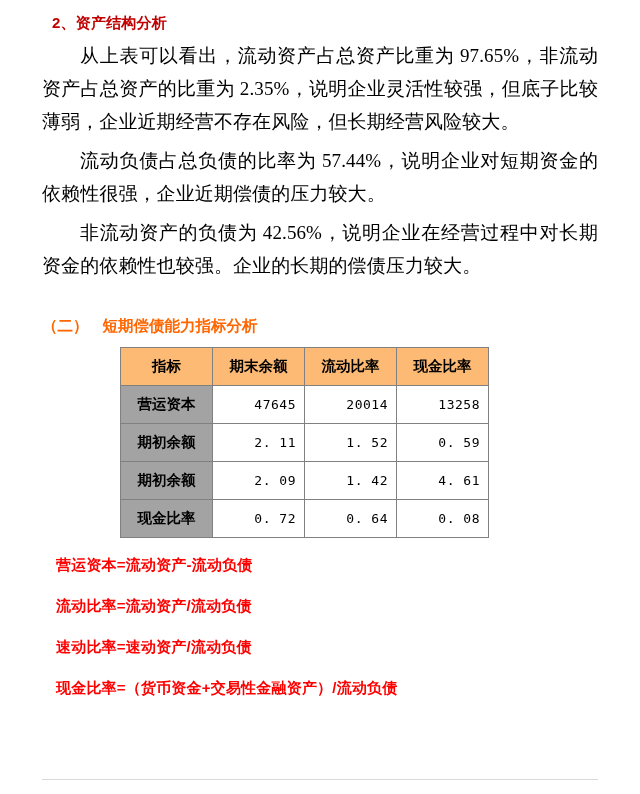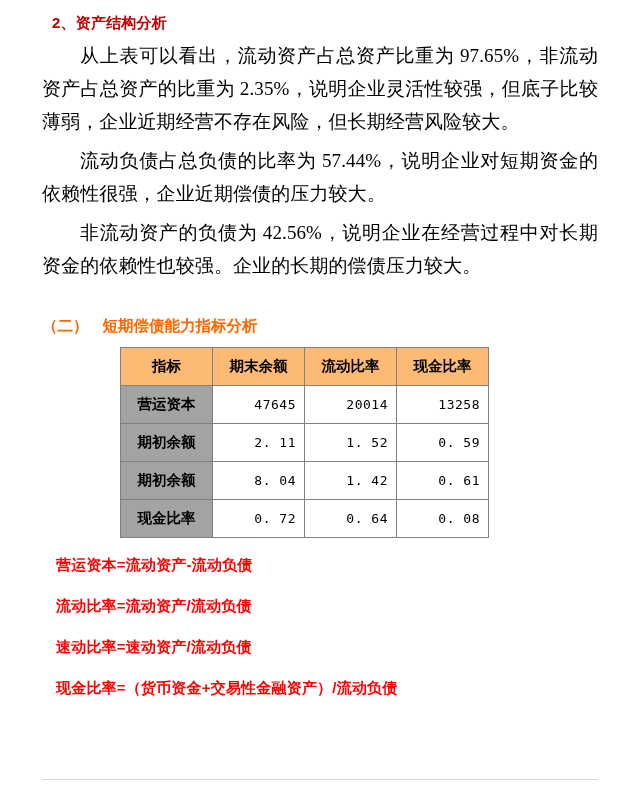--- a/index.html
+++ b/index.html
@@ -143,23 +143,23 @@
         <td class="val">13258</td>
       </tr>
       <tr>
         <td class="label">期初余额</td>
         <td class="val">2. 11</td>
         <td class="val">1. 52</td>
         <td class="val">0. 59</td>
       </tr>
       <tr>
         <td class="label">期初余额</td>
-        <td class="val">8. 04</td>
+        <td class="val">2. 09</td>
         <td class="val">1. 42</td>
-        <td class="val">0. 61</td>
+        <td class="val">4. 61</td>
       </tr>
       <tr>
         <td class="label">现金比率</td>
         <td class="val">0. 72</td>
         <td class="val">0. 64</td>
         <td class="val">0. 08</td>
       </tr>
     </tbody>
   </table>
 

